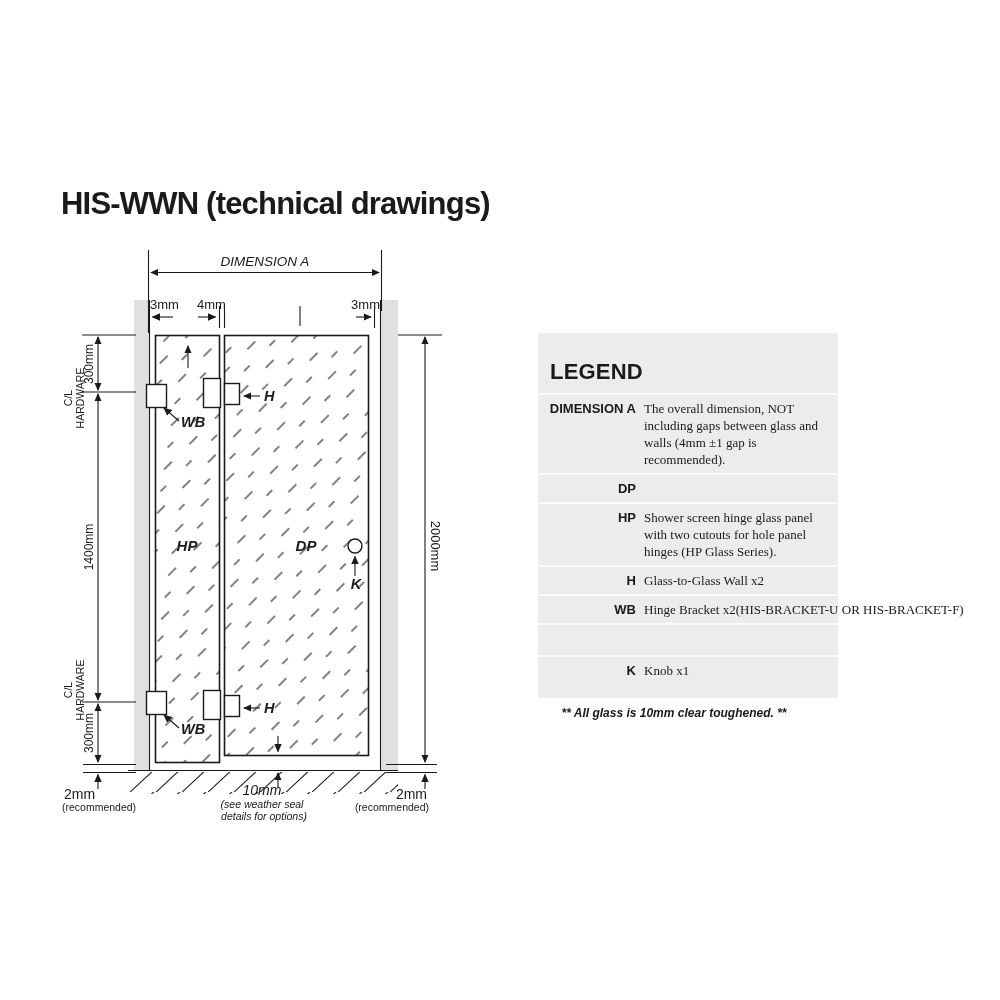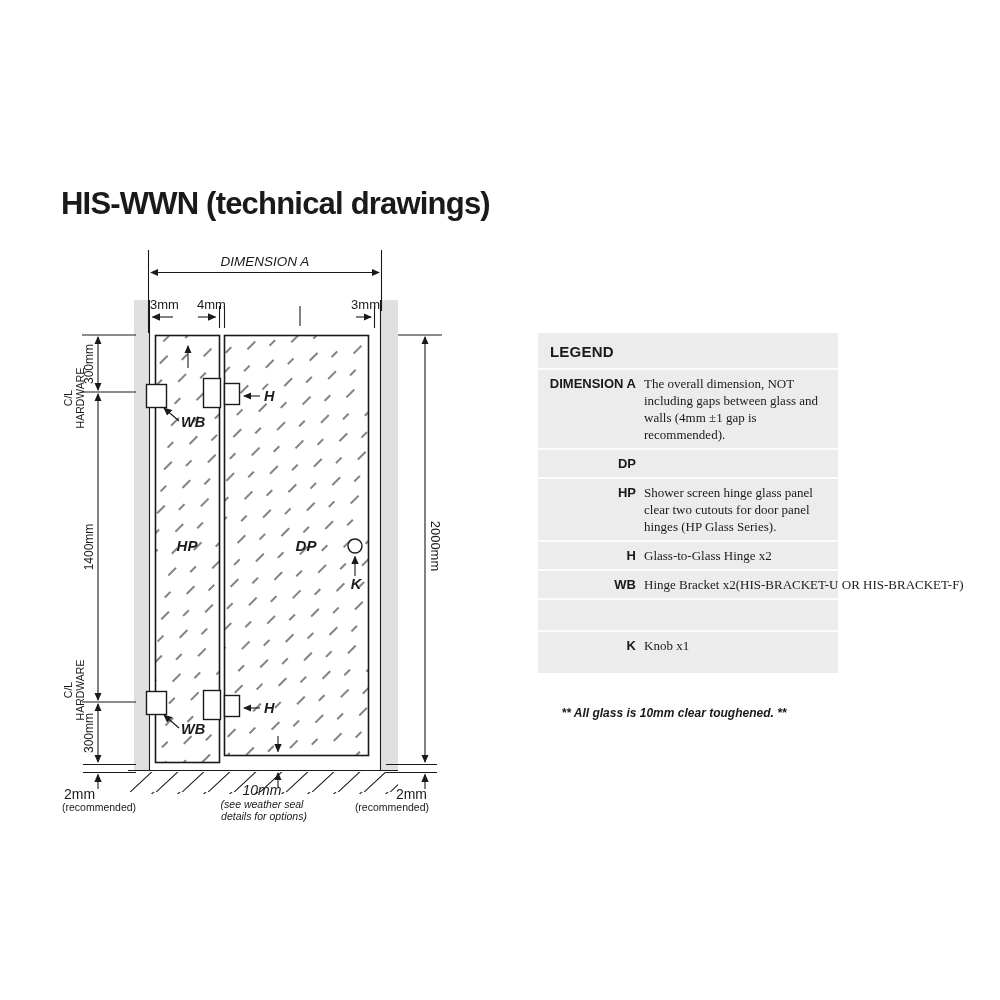--- a/index.html
+++ b/index.html
@@ -4,21 +4,21 @@
 <style>
   html,body{margin:0;padding:0;background:#fff;}
   .canvas{position:relative;width:1000px;height:1000px;background:#ffffff;overflow:hidden;
           font-family:"Liberation Sans", sans-serif;color:#1a1a1a;border-radius:26px;}
   .title{position:absolute;left:61px;top:186px;font-size:31px;font-weight:bold;
          letter-spacing:-0.8px;white-space:nowrap;}
   #drawing{position:absolute;left:55px;top:235px;}
   #drawing line{stroke:#1a1a1a;stroke-width:1.1;}
   #drawing text{fill:#1a1a1a;}
   .legend{position:absolute;left:538px;top:333px;width:300px;background:#ececec;}
-  .legend-header{font-size:15px;font-weight:bold;padding:10px 0 8px 12px;letter-spacing:0.2px;}
+  .legend-header{font-size:22px;font-weight:bold;padding:26px 0 8px 12px;letter-spacing:0.2px;}
   .legend-row{display:flex;border-top:2px solid #fbfbfb;padding:5px 0;}
   .legend-row .term{flex:0 0 98px;text-align:right;font-size:13px;font-weight:bold;line-height:17px;}
   .legend-row .desc{margin-left:8px;width:186px;font-size:13px;line-height:17px;font-family:Liberation Serif, serif;}
   .legend-row .desc.nowrap{white-space:nowrap;overflow:visible;}
   .legend-row.empty{min-height:20px;}
   .legend-row.last{min-height:24px;padding-bottom:12px;}
   .footnote{position:absolute;left:538px;top:706px;width:272px;text-align:center;
             font-size:12px;font-style:italic;font-weight:bold;}
 </style>
 </head>
@@ -163,25 +163,25 @@
     <div class="legend-header">LEGEND</div>
     <div class="legend-row">
       <div class="term">DIMENSION A</div>
       <div class="desc">The overall dimension, NOT including gaps between glass and walls (4mm ±1 gap is recommended).</div>
     </div>
     <div class="legend-row">
       <div class="term">DP</div>
     </div>
     <div class="legend-row">
       <div class="term">HP</div>
-      <div class="desc">Shower screen hinge glass panel clear two cutouts for door panel hinges (HP Glass Series).</div>
+      <div class="desc">Shower screen hinge glass panel with two cutouts for hole panel hinges (HP Glass Series).</div>
     </div>
     <div class="legend-row">
       <div class="term">H</div>
-      <div class="desc">Glass-to-Glass Hinge x2</div>
+      <div class="desc">Glass-to-Glass Wall x2</div>
     </div>
     <div class="legend-row">
       <div class="term">WB</div>
       <div class="desc nowrap">Hinge Bracket x2(HIS-BRACKET-U OR HIS-BRACKET-F)</div>
     </div>
     <div class="legend-row empty">
       <div class="term"></div>
       <div class="desc"></div>
     </div>
     <div class="legend-row last">

